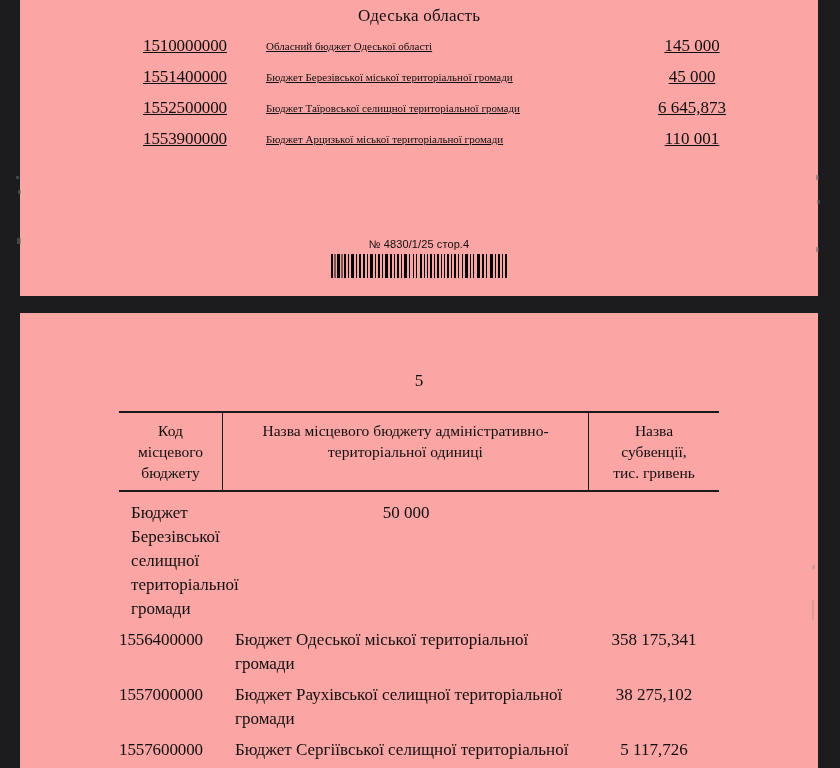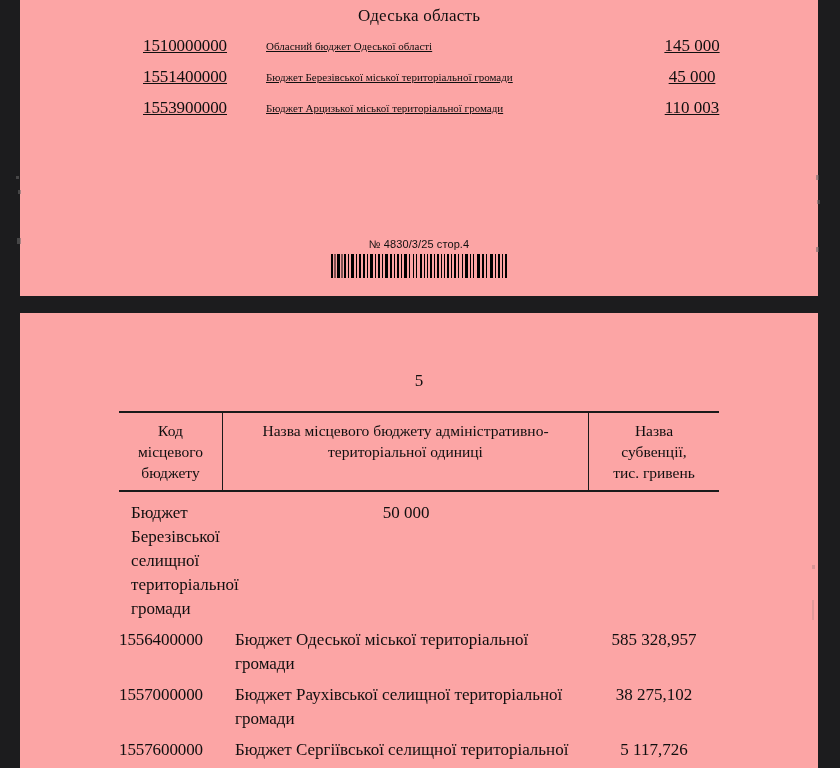--- a/index.html
+++ b/index.html
@@ -176,31 +176,36 @@
       <div class="cell-name">Обласний бюджет Одеської області</div>
       <div class="cell-value">145 000</div>
     </div>
 
     <div class="row">
       <div class="cell-code">1551400000</div>
       <div class="cell-name">Бюджет Березівської міської територіальної громади</div>
       <div class="cell-value">45 000</div>
     </div>
 
+    <div class="row">
+      <div class="cell-code">1552500000</div>
+      <div class="cell-name">Бюджет Таїровської селищної територіальної громади</div>
+      <div class="cell-value">6 645,873</div>
+    </div>
 
     <div class="row">
       <div class="cell-code">1553900000</div>
       <div class="cell-name">Бюджет Арцизької міської територіальної громади</div>
-      <div class="cell-value">110 003</div>
+      <div class="cell-value">110 001</div>
     </div>
 
   </div>
 
   <div class="doc-footer">
-    <div class="footer-label">№ 4830/3/25 стор.4</div>
+    <div class="footer-label">№ 4830/1/25 стор.4</div>
     <svg class="barcode" viewBox="0 0 176 24" preserveAspectRatio="none">
       <g fill="#000000">
         <rect x="0" y="0" width="2" height="24"></rect>
         <rect x="3.5" y="0" width="1" height="24"></rect>
         <rect x="6" y="0" width="3" height="24"></rect>
         <rect x="10.5" y="0" width="1" height="24"></rect>
         <rect x="13" y="0" width="2" height="24"></rect>
         <rect x="17" y="0" width="1" height="24"></rect>
         <rect x="20" y="0" width="3" height="24"></rect>
         <rect x="25" y="0" width="1" height="24"></rect>
@@ -276,21 +281,21 @@
     <div class="tbody">
 
       <div class="trow">
         <div class="td-name">Бюджет Березівської селищної територіальної громади</div>
         <div class="td-value">50 000</div>
       </div>
 
       <div class="trow">
         <div class="td-code">1556400000</div>
         <div class="td-name">Бюджет Одеської міської територіальної громади</div>
-        <div class="td-value">585 328,957</div>
+        <div class="td-value">358 175,341</div>
       </div>
 
       <div class="trow">
         <div class="td-code">1557000000</div>
         <div class="td-name">Бюджет Раухівської селищної територіальної громади</div>
         <div class="td-value">38 275,102</div>
       </div>
 
       <div class="trow">
         <div class="td-code">1557600000</div>

